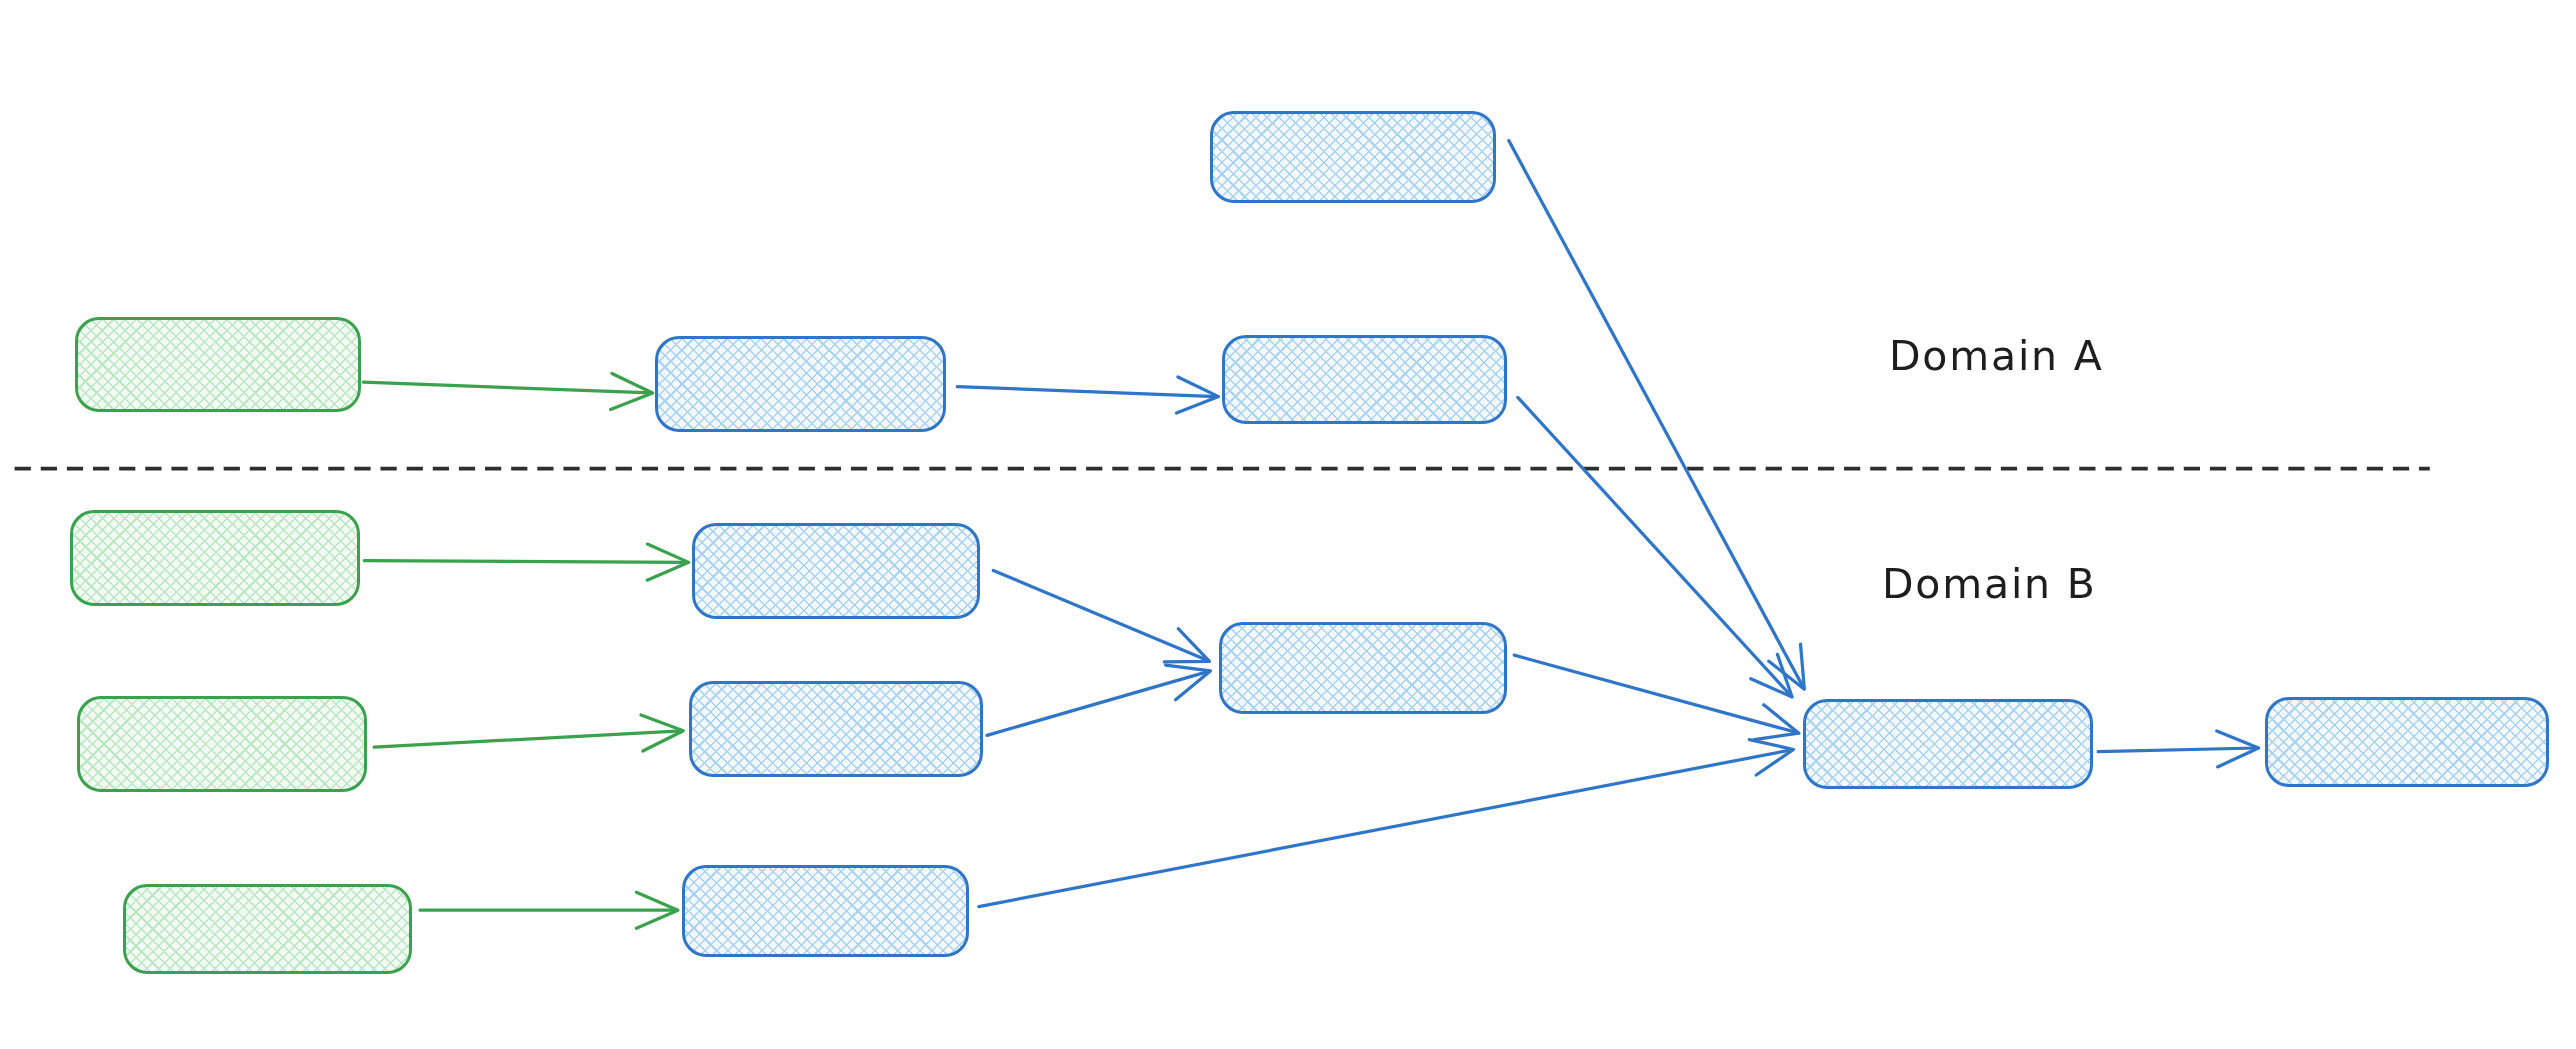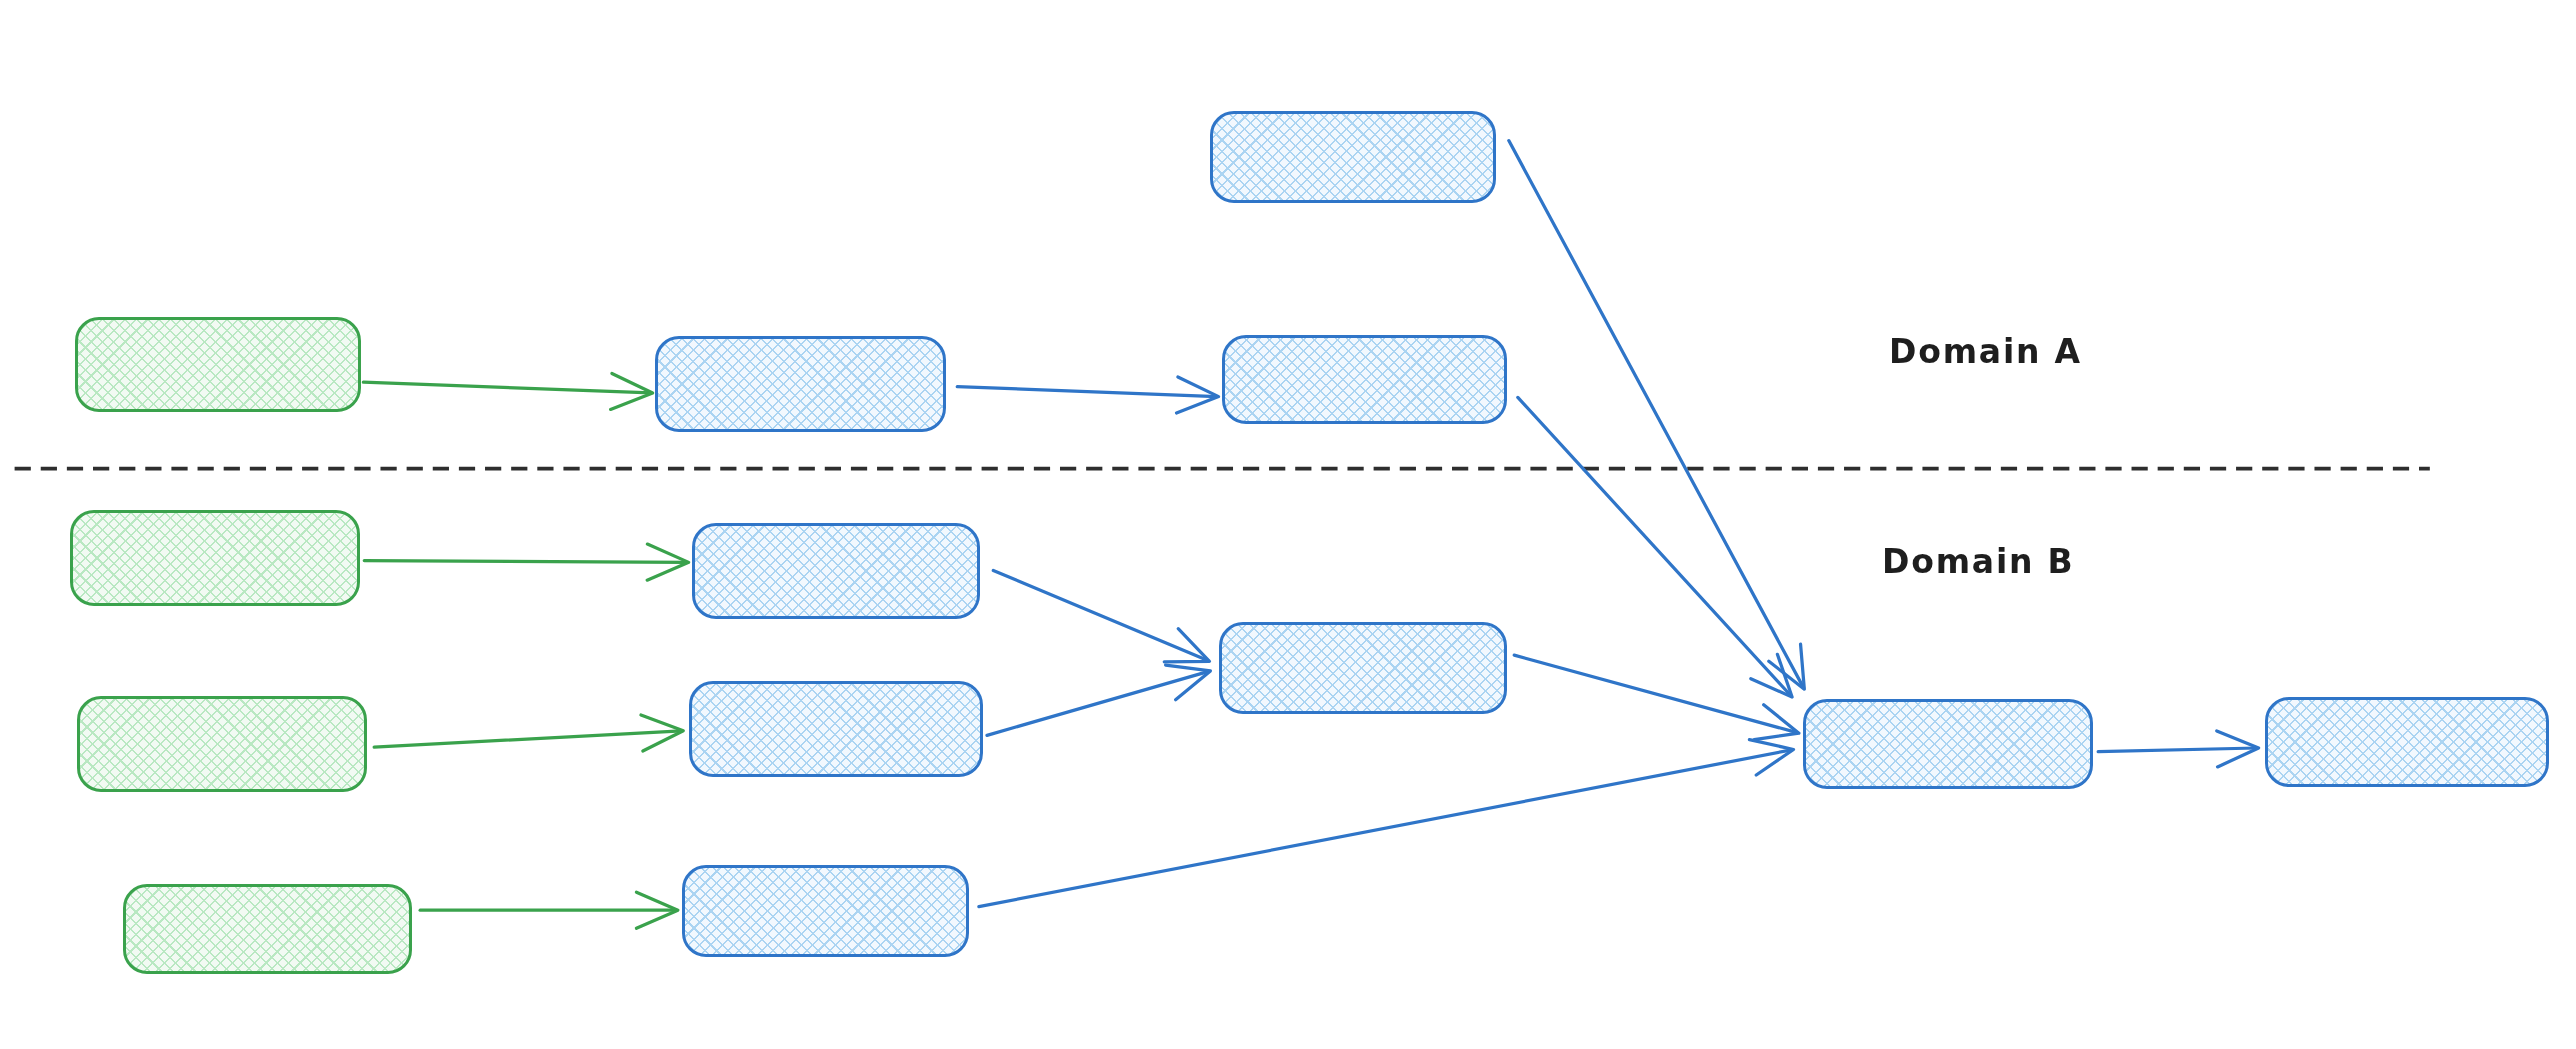--- a/index.html
+++ b/index.html
@@ -59,25 +59,24 @@
   .node.green {
     border-color: var(--green-stroke, #3aa24c);
     background-color: #f2faf3;
     background-image:
       repeating-linear-gradient(45deg,  var(--green-hatch, #b9e8c2) 0, var(--green-hatch, #b9e8c2) 1.5px, transparent 1.5px, transparent 8px),
       repeating-linear-gradient(135deg, var(--green-hatch, #b9e8c2) 0, var(--green-hatch, #b9e8c2) 1.5px, transparent 1.5px, transparent 8px);
   }
   .domain-label {
     position: absolute;
     color: var(--label-text, #1e1e1e);
-    font-size: 33px;
+    font-size: 41px;
     letter-spacing: 1.8px;
     white-space: nowrap;
     user-select: none;
-    font-weight: bold;
   }
 </style>
 </head>
 <body>
 
 <div class="canvas">
 
   <svg class="edges-layer" viewBox="0 0 2858 1164" xmlns="http://www.w3.org/2000/svg">
     <defs>
       <marker id="ah-green" markerUnits="userSpaceOnUse" markerWidth="110" markerHeight="90" viewBox="-55 -45 110 90" refX="-2" refY="0" orient="auto">
@@ -113,16 +112,16 @@
   <div class="node blue" style="left:692px;  top:523px; width:288px; height:96px;"></div>
   <div class="node green" style="left:77px;   top:696px; width:290px; height:96px;"></div>
   <div class="node blue" style="left:689px;  top:681px; width:294px; height:96px;"></div>
   <div class="node blue" style="left:1219px; top:622px; width:288px; height:92px;"></div>
   <div class="node green" style="left:123px;  top:884px; width:289px; height:90px;"></div>
   <div class="node blue" style="left:682px;  top:865px; width:287px; height:92px;"></div>
   <div class="node blue" style="left:1803px; top:699px; width:290px; height:90px;"></div>
   <div class="node blue" style="left:2265px; top:697px; width:284px; height:90px;"></div>
 
   <div class="domain-label" style="left:1889px; top:332px;">Domain A</div>
-  <div class="domain-label" style="left:1882px; top:542px;">Domain B</div>
+  <div class="domain-label" style="left:1882px; top:560px;">Domain B</div>
 
 </div>
 
 
 </body></html>

